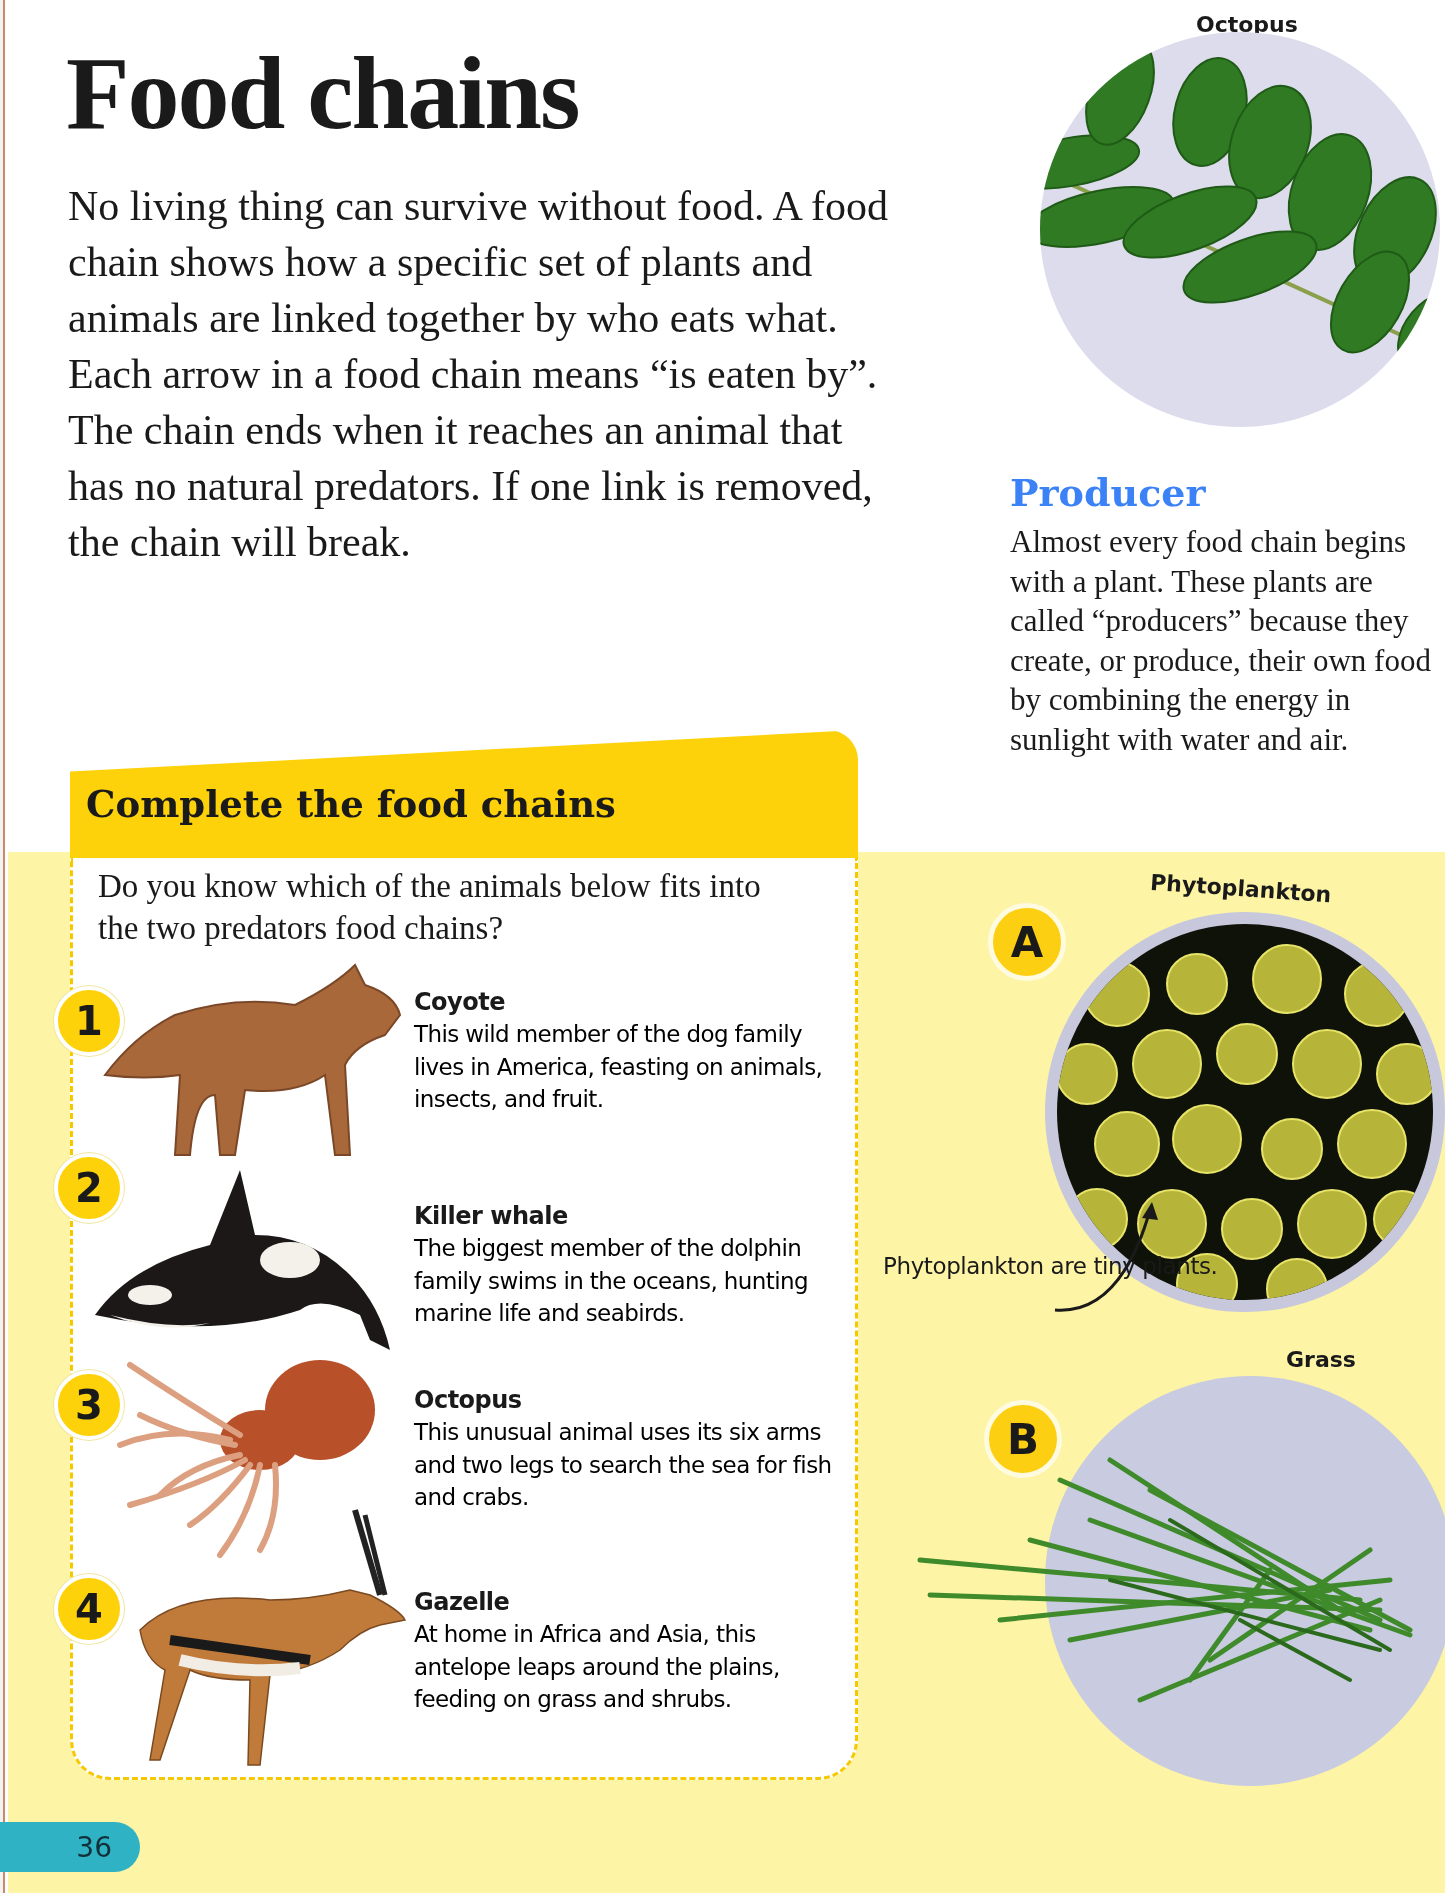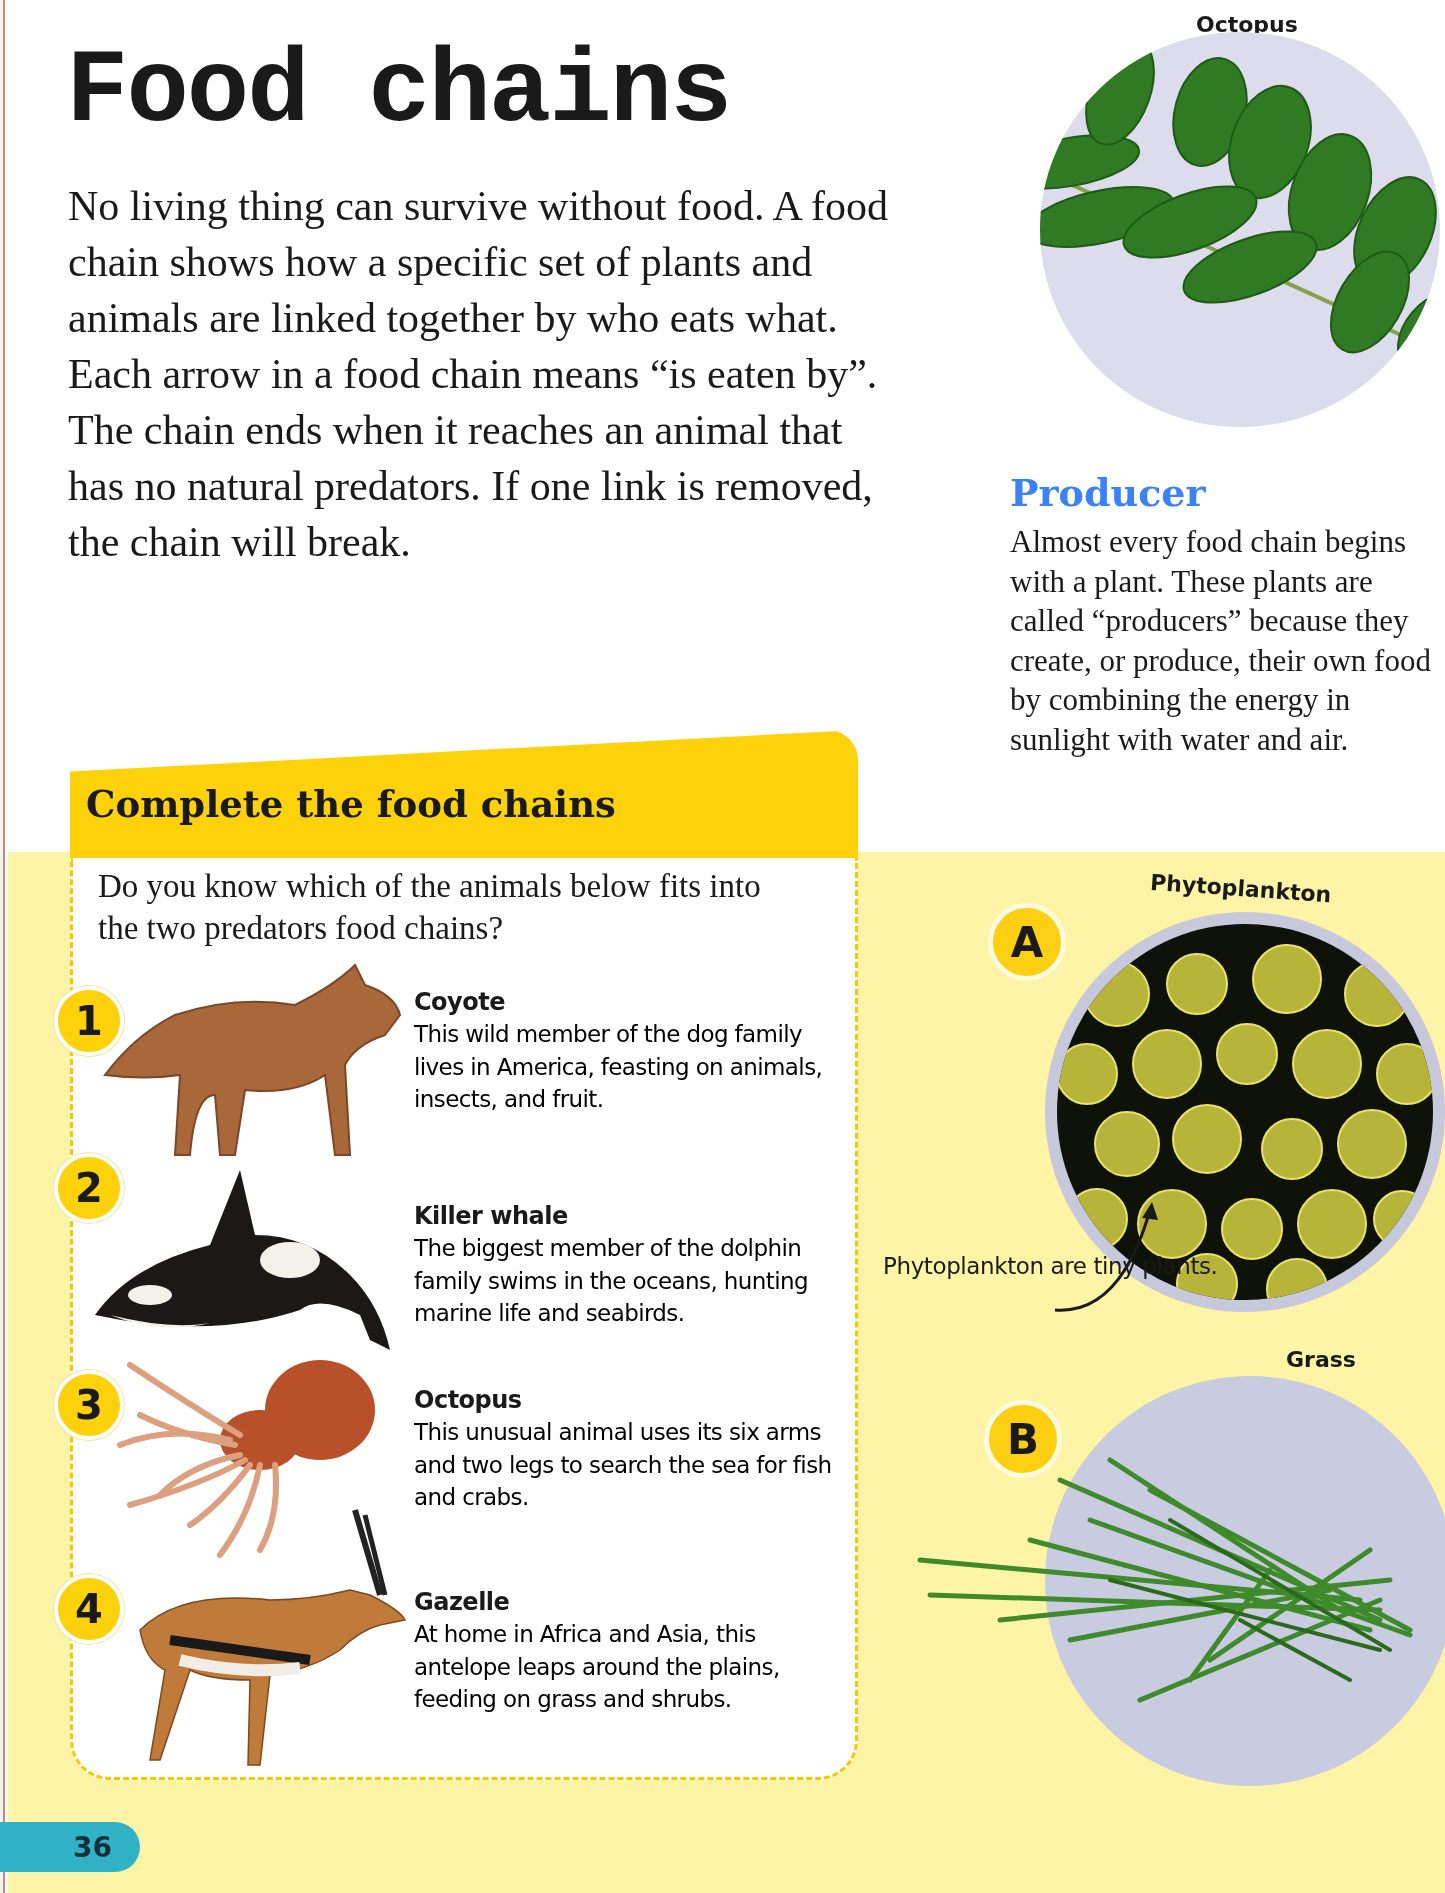--- a/index.html
+++ b/index.html
@@ -12,21 +12,21 @@
   .page-edge {
     position:absolute; left:0; top:0; bottom:0; width:6px;
     background:linear-gradient(90deg,#f3f3f3 0,#f3f3f3 3px,#c98a6a 3px,#c98a6a 5px,#fff 5px);
   }
   .yellow-band {
     position:absolute; left:8px; right:0; top:852px; bottom:0;
     background:#fdf4a6;
   }
   .title {
     position:absolute; left:66px; top:38px; margin:0;
-    font-family:Liberation Mono, monospace; font-weight:bold;
+    font-family:Liberation Serif, serif; font-weight:bold;
     font-size:104px; letter-spacing:-2px; line-height:1.05;
     color:#1a1a1a;
   }
   .intro {
     position:absolute; left:68px; top:178px; width:830px; margin:0;
     font-family:"Liberation Serif", serif; font-size:42px; line-height:56px;
     color:#1a1a1a;
   }
   .circle {
     position:absolute; border-radius:50%; overflow:hidden;
@@ -99,21 +99,21 @@
   }
   .caption {
     position:absolute; margin:0;
     font-family:"DejaVu Sans", sans-serif; font-size:23px; line-height:32px; color:#1a1a1a;
     letter-spacing:-0.4px;
   }
   .page-num {
     position:absolute; left:0; top:1822px; width:140px; height:50px;
     background:#2fb3c4; border-radius:0 26px 26px 0;
     display:flex; align-items:center; justify-content:flex-end; padding-right:28px; box-sizing:border-box;
-    font-family:"DejaVu Sans", sans-serif; font-weight:bold; font-size:28px; color:#12303a;
+    font-family:"DejaVu Sans", sans-serif; font-weight:normal; font-size:28px; color:#12303a;
   }
 </style>
 </head>
 <body>
 
 <div class="page-edge"></div>
 <div class="yellow-band"></div>
 
 <h1 class="title">Food chains</h1>
 <p class="intro">No living thing can survive without food. A food chain shows how a specific set of plants and animals are linked together by who eats what. Each arrow in a food chain means “is eaten by”. The chain ends when it reaches an animal that has no natural predators. If one link is removed, the chain will break.</p>

